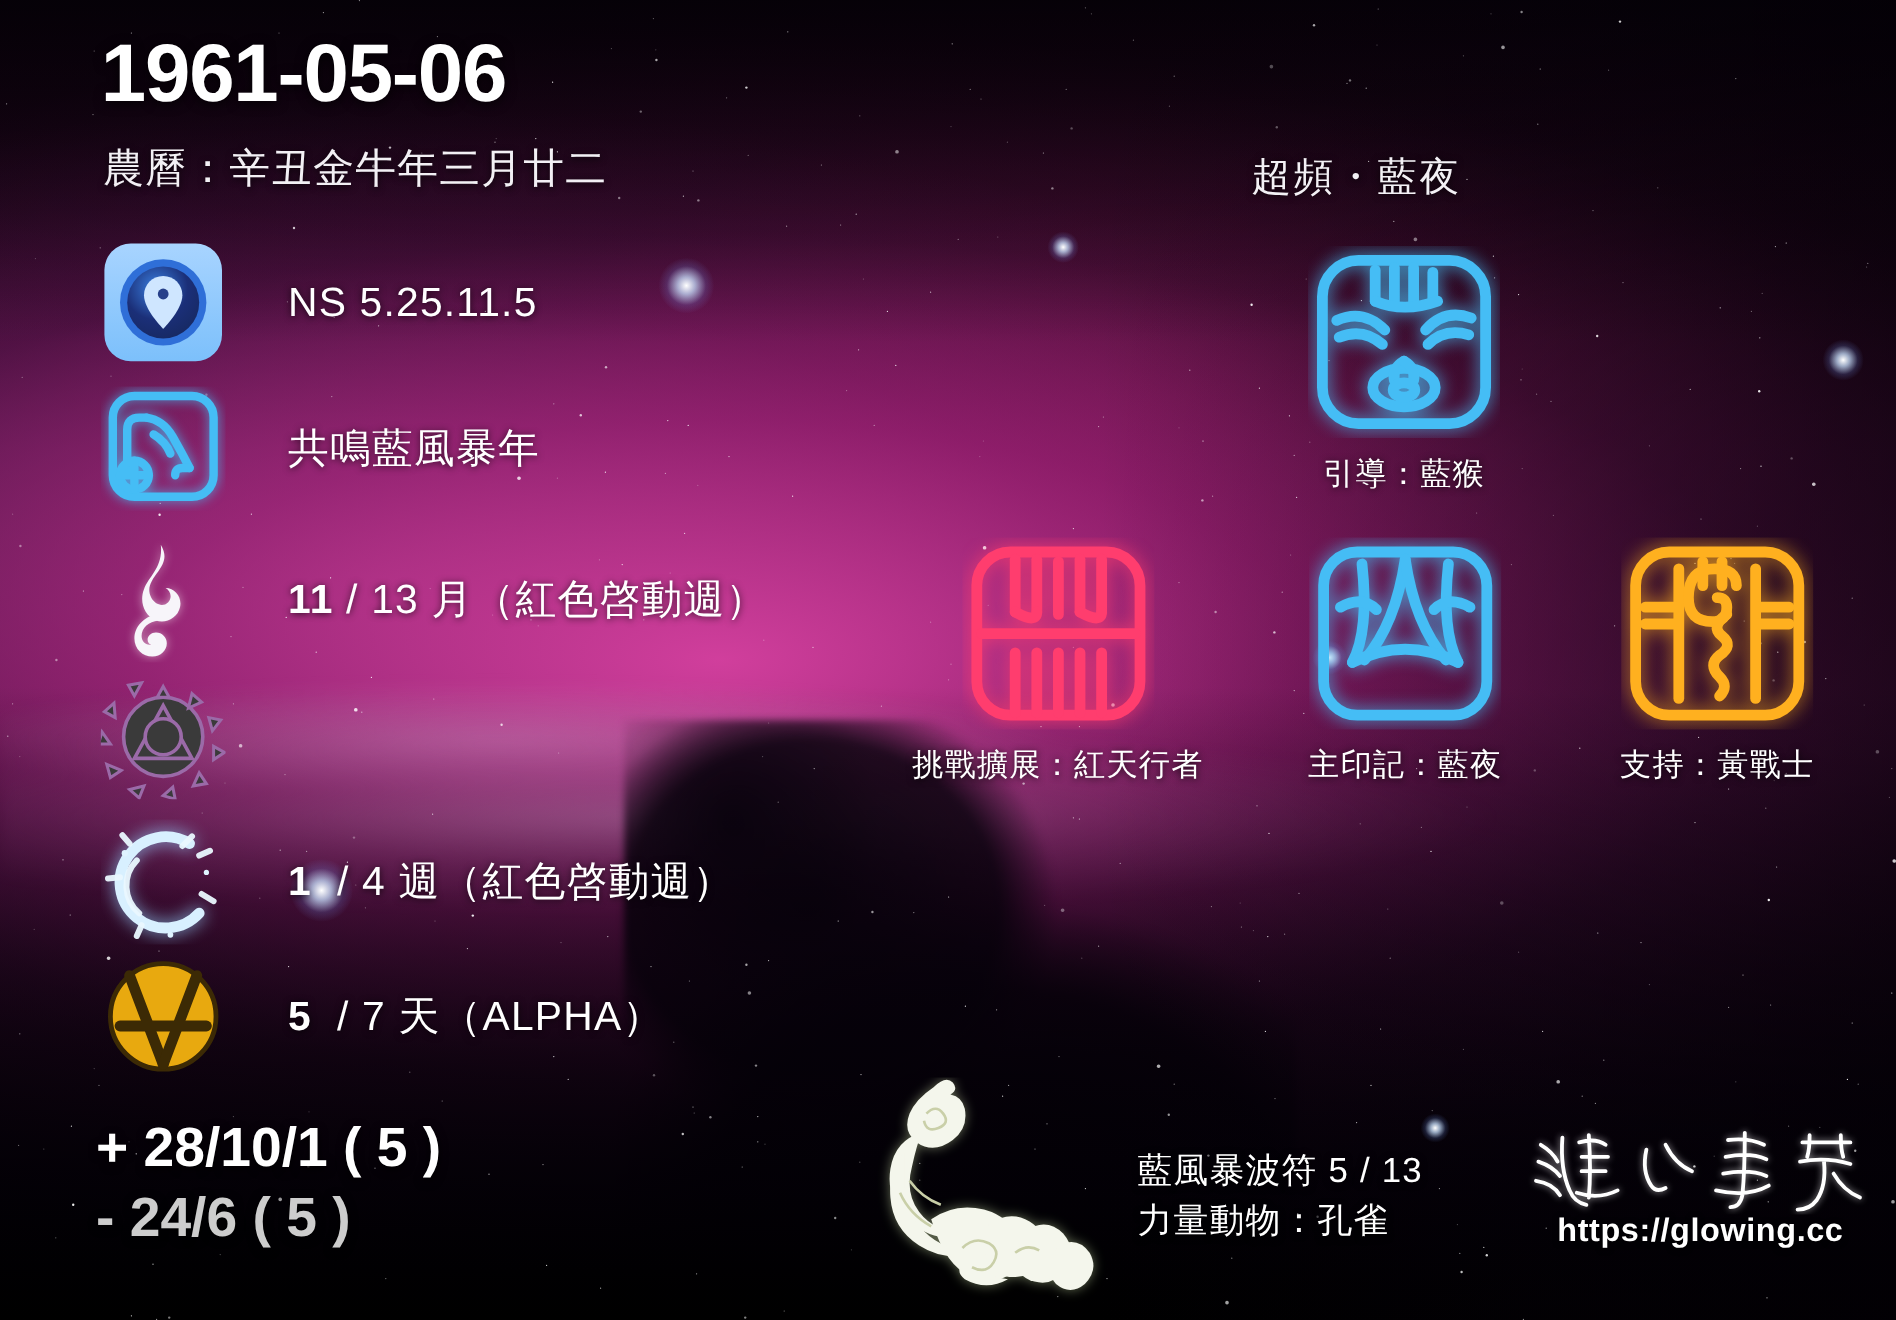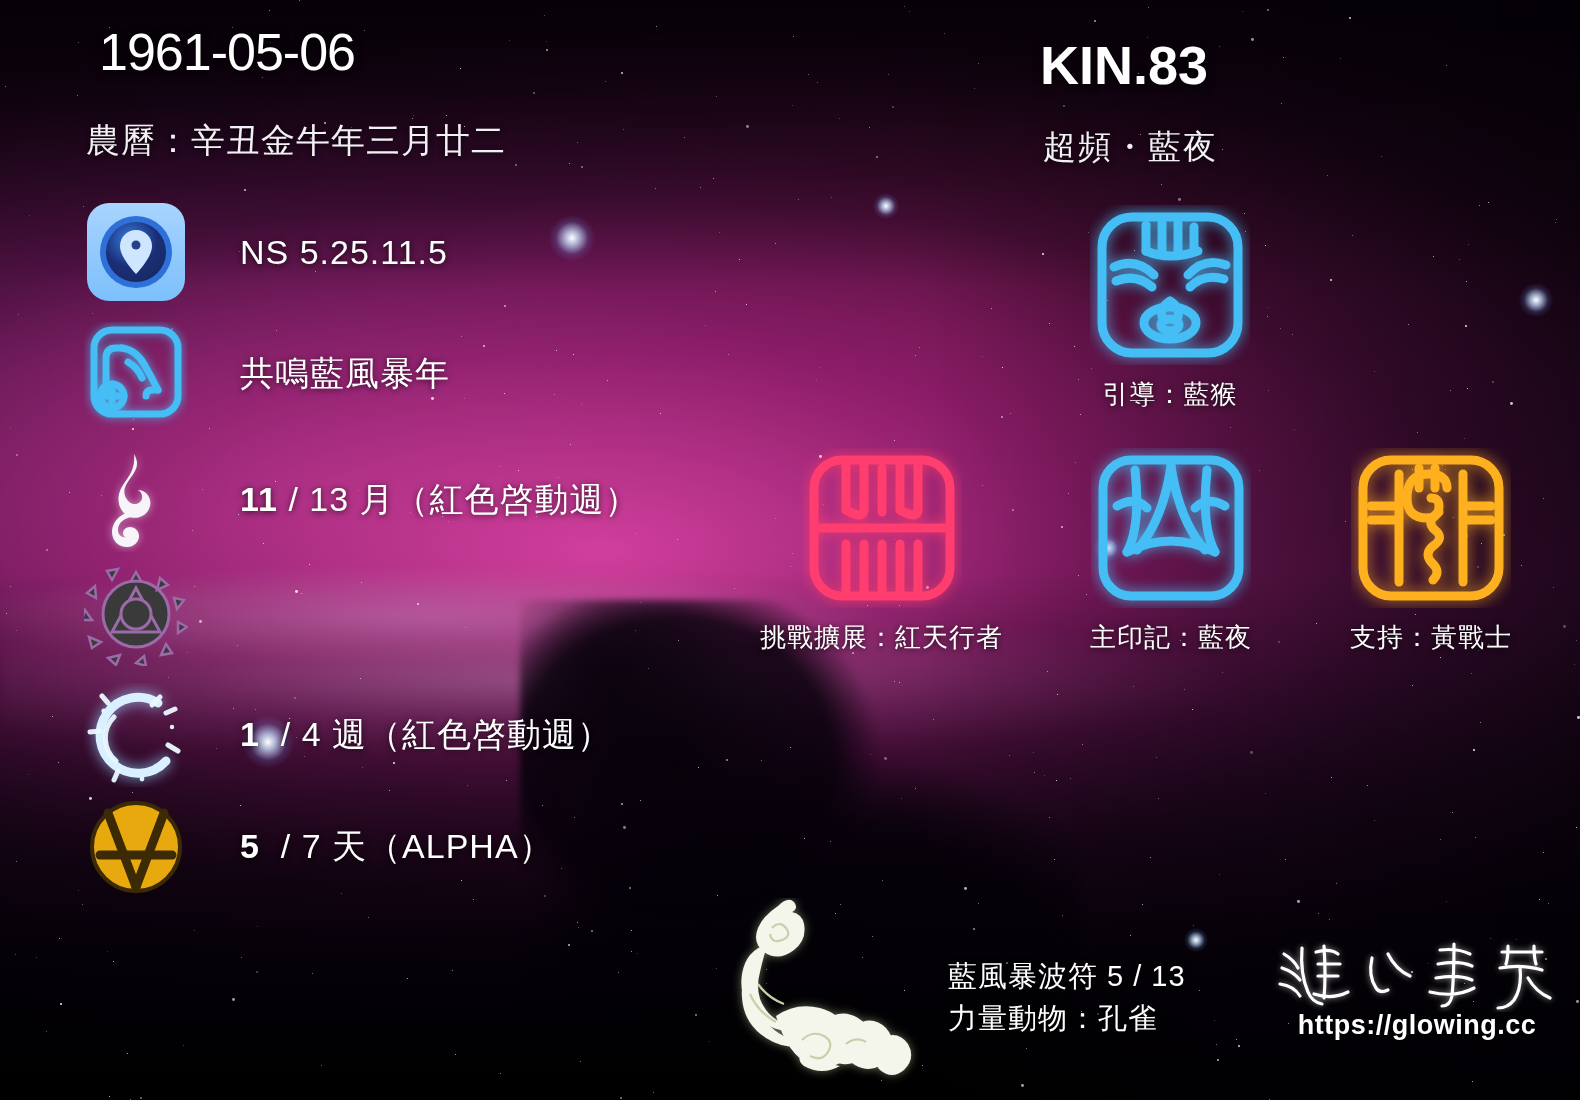--- a/index.html
+++ b/index.html
@@ -46,23 +46,22 @@
       radial-gradient(ellipse 28% 34% at 16% 16%, rgba(10,2,14,0.80) 0%, rgba(0,0,0,0) 78%);
     filter:blur(3px);
   }
   .stars{position:absolute;inset:0;}
   .st{position:absolute;background:#fff;border-radius:50%;}
   .bigstar{position:absolute;border-radius:50%;background:radial-gradient(circle,#fff 0%,rgba(200,225,255,0.75) 22%,rgba(120,160,255,0.18) 50%,rgba(0,0,0,0) 72%);}
 
   
   .date-title{
     position:absolute;left:84px;top:22px;
-    font-size:52px;font-weight:normal;color:#fff;letter-spacing:-1px;
+    font-size:68px;font-weight:bold;color:#fff;letter-spacing:-1px;
     text-shadow:0 2px 10px rgba(0,0,0,0.8);
-    margin-left:15px;
   }
   .lunar{
     position:absolute;left:86px;top:118px;
     font-size:34px;color:#f2f0f4;letter-spacing:1px;
     text-shadow:0 1px 6px rgba(0,0,0,0.8);
   }
   .kin-title{
     position:absolute;left:1040px;top:34px;
     font-size:54px;font-weight:bold;color:#fff;letter-spacing:0px;
     text-shadow:0 2px 10px rgba(0,0,0,0.8);
@@ -555,21 +554,20 @@
       <i class="bigstar" style="left:549px;top:215px;width:46px;height:46px"></i>
       <i class="bigstar" style="left:242px;top:716px;width:52px;height:52px"></i>
       <i class="bigstar" style="left:1519px;top:283px;width:34px;height:34px"></i>
       <i class="bigstar" style="left:1094px;top:534px;width:28px;height:28px"></i>
       <i class="bigstar" style="left:873px;top:193px;width:26px;height:26px"></i>
       <i class="bigstar" style="left:1184px;top:928px;width:24px;height:24px"></i>
     </div>
 
   <div class="date-title">1961-05-06</div>
   <div class="lunar">農曆：辛丑金牛年三月廿二</div>
-  <div class="kin-title">KIN.83</div>
   <div class="kin-sub">超頻・藍夜</div>
 
   <div class="row" style="top:200px">
     <div class="icon-box">
       <svg viewBox="0 0 104 104" width="104" height="104">
         <defs>
           <linearGradient id="gLoc" x1="0" y1="0" x2="0" y2="1">
             <stop offset="0" stop-color="#a8d4ff"></stop>
               <stop offset="1" stop-color="#7cc0fb"></stop>
           </linearGradient>
@@ -681,20 +679,24 @@
           <path d="M80 18 L52 92"></path>
           <path d="M16 60 H88"></path>
         </g>
       </svg>
     </div>
     <div class="row-text">
       <b>5</b><span>&nbsp;&nbsp;</span><span class="thin">/  7</span><span>&nbsp;</span><span class="thin">天</span><span class="thin">（ALPHA）</span>
     </div>
   </div>
 
+  <div class="bottom-left">
+    <div>+ 28/10/1 ( 5 )</div>
+    <div class="dim">- 24/6 ( 5 )</div>
+  </div>
 
   <div class="glyph-card" style="left:760px;top:448px">
     <div class="glyph-box">
       <svg viewBox="0 0 160 160" width="160" height="160">
         <g fill="none" stroke="#FF3D6E" stroke-width="9" stroke-linecap="round" stroke-linejoin="round" style="filter:drop-shadow(0 0 7px rgba(255,61,110,0.8))">
           <rect x="12" y="12" width="136" height="136" rx="28"></rect>
           <path d="M44 18 v44"></path>
             <path d="M62 18 v44"></path>
           <path d="M44 62 q18 10 18 0"></path>
           <path d="M98 18 v44"></path>

